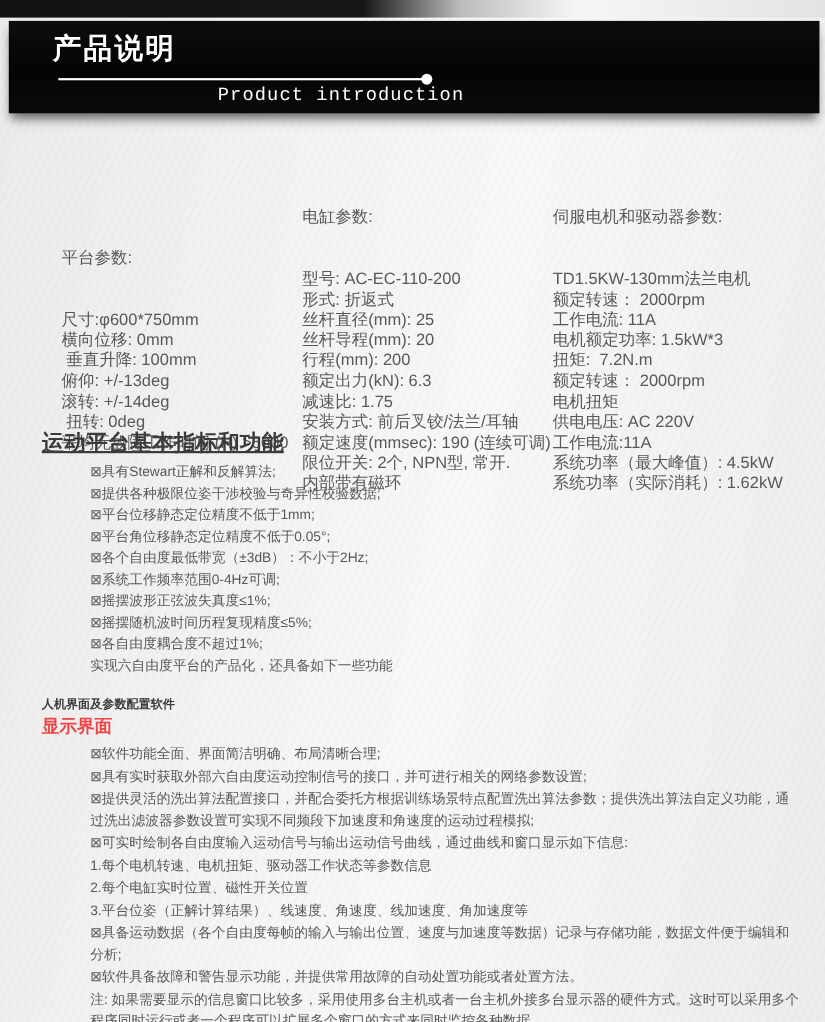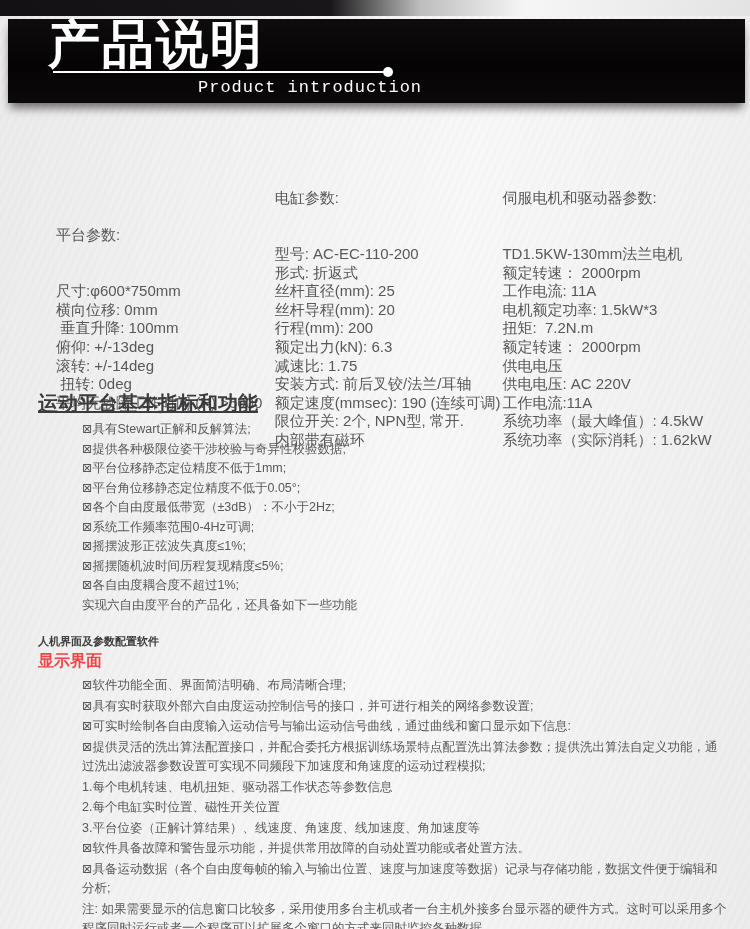--- a/index.html
+++ b/index.html
@@ -16,21 +16,21 @@
     position:absolute;top:0;left:0;width:750px;height:16px;
     background:linear-gradient(to right,#131113 0%,#181618 44%,#bdbdbd 56%,#f6f6f6 70%,#e3e3e3 100%);
   }
   .banner{
     position:absolute;left:8px;top:19px;width:737px;height:84px;
     background:linear-gradient(180deg,#0e0c0d,#050304 55%,#0b090a);
     box-shadow:0 7px 9px -2px rgba(0,0,0,0.55);
   }
   .page-title{
     position:absolute;left:40px;top:2px;margin:0;
-    font-size:52px;line-height:46px;font-weight:bold;color:#ffffff;letter-spacing:2px;
+    font-size:26px;line-height:46px;font-weight:bold;color:#ffffff;letter-spacing:2px;
   }
   .title-rule{
     position:absolute;left:45px;top:52px;width:334px;height:2px;background:#ffffff;
   }
   .title-rule .dot{
     position:absolute;right:-6px;top:-4px;width:10px;height:10px;border-radius:50%;background:#ffffff;
   }
   .page-subtitle{
     position:absolute;left:190px;top:58px;
     font-family:"Liberation Mono","DejaVu Sans Mono",monospace;
@@ -74,21 +74,21 @@
   <div class="spec-col c1">
     <div>平台参数:</div>
     <div><div>尺寸:φ600*750mm</div><div>横向位移: 0mm</div><div> 垂直升降: 100mm</div><div>俯仰: +/-13deg</div><div>滚转: +/-14deg</div><div> 扭转: 0deg</div><div>平均无故障工作时间 (H) &gt;5000</div></div>
   </div>
   <div class="spec-col c2">
     <div>电缸参数:</div>
     <div><div>型号: AC-EC-110-200</div><div>形式: 折返式</div><div>丝杆直径(mm): 25</div><div>丝杆导程(mm): 20</div><div>行程(mm): 200</div><div>额定出力(kN): 6.3</div><div>减速比: 1.75</div><div>安装方式: 前后叉铰/法兰/耳轴</div><div>额定速度(mmsec): 190 (连续可调)</div><div>限位开关: 2个, NPN型, 常开.</div><div>内部带有磁环</div></div>
   </div>
   <div class="spec-col c3">
     <div>伺服电机和驱动器参数:</div>
-    <div><div>TD1.5KW-130mm法兰电机</div><div>额定转速： 2000rpm</div><div>工作电流: 11A</div><div>电机额定功率: 1.5kW*3</div><div>扭矩:  7.2N.m</div><div>额定转速： 2000rpm</div><div>供电电压</div><div>供电电压: AC 220V</div><div>工作电流:11A</div><div>系统功率（最大峰值）: 4.5kW</div><div>系统功率（实际消耗）: 1.62kW</div></div>
+    <div><div>TD1.5KW-130mm法兰电机</div><div>额定转速： 2000rpm</div><div>工作电流: 11A</div><div>电机额定功率: 1.5kW*3</div><div>扭矩:  7.2N.m</div><div>额定转速： 2000rpm</div><div>电机扭矩</div><div>供电电压: AC 220V</div><div>工作电流:11A</div><div>系统功率（最大峰值）: 4.5kW</div><div>系统功率（实际消耗）: 1.62kW</div></div>
   </div>
 </div>
 
 <section class="sec sec-a">
   <h2>运动平台基本指标和功能</h2>
   <div>
       <div class="check-item">⊠具有Stewart正解和反解算法;</div>
       <div class="check-item">⊠提供各种极限位姿干涉校验与奇异性校验数据;</div>
       <div class="check-item">⊠平台位移静态定位精度不低于1mm;</div>
       <div class="check-item">⊠平台角位移静态定位精度不低于0.05°;</div>
@@ -100,22 +100,22 @@
       <div class="check-item">实现六自由度平台的产品化，还具备如下一些功能</div>
     </div>
 </section>
 
 <section class="sec sec-b">
   <h2>人机界面及参数配置软件</h2>
   <h3>显示界面</h3>
   <div>
       <div class="check-item">⊠软件功能全面、界面简洁明确、布局清晰合理;</div>
       <div class="check-item">⊠具有实时获取外部六自由度运动控制信号的接口，并可进行相关的网络参数设置;</div>
+      <div class="check-item">⊠提供灵活的洗出算法配置接口，并配合委托方根据训练场景特点配置洗出算法参数；提供洗出算法自定义功能，通过洗出滤波器参数设置可实现不同频段下加速度和角速度的运动过程模拟;</div>
       <div class="check-item">⊠可实时绘制各自由度输入运动信号与输出运动信号曲线，通过曲线和窗口显示如下信息:</div>
-      <div class="check-item">⊠提供灵活的洗出算法配置接口，并配合委托方根据训练场景特点配置洗出算法参数；提供洗出算法自定义功能，通过洗出滤波器参数设置可实现不同频段下加速度和角速度的运动过程模拟;</div>
       <div class="check-item">1.每个电机转速、电机扭矩、驱动器工作状态等参数信息</div>
       <div class="check-item">2.每个电缸实时位置、磁性开关位置</div>
       <div class="check-item">3.平台位姿（正解计算结果）、线速度、角速度、线加速度、角加速度等</div>
+      <div class="check-item">⊠具备运动数据（各个自由度每帧的输入与输出位置、速度与加速度等数据）记录与存储功能，数据文件便于编辑和分析;</div>
       <div class="check-item">⊠软件具备故障和警告显示功能，并提供常用故障的自动处置功能或者处置方法。</div>
-      <div class="check-item">⊠具备运动数据（各个自由度每帧的输入与输出位置、速度与加速度等数据）记录与存储功能，数据文件便于编辑和分析;</div>
       <div class="check-item">注: 如果需要显示的信息窗口比较多，采用使用多台主机或者一台主机外接多台显示器的硬件方式。这时可以采用多个程序同时运行或者一个程序可以扩展多个窗口的方式来同时监控各种数据。</div>
     </div>
 </section>
 
 </body></html>

